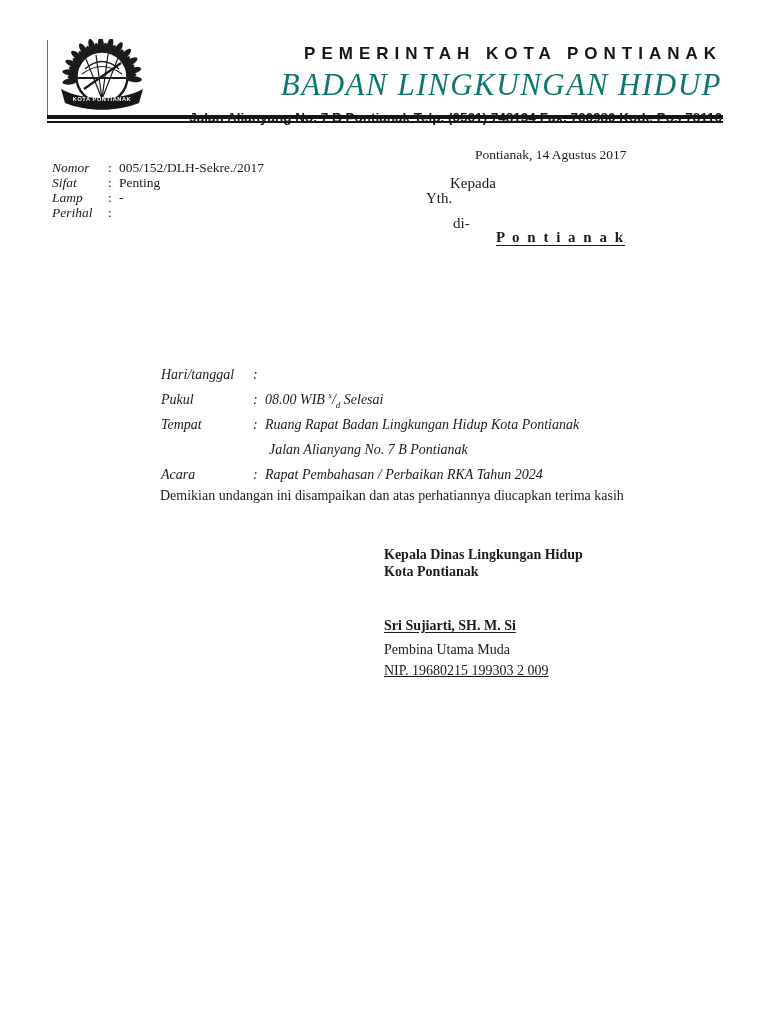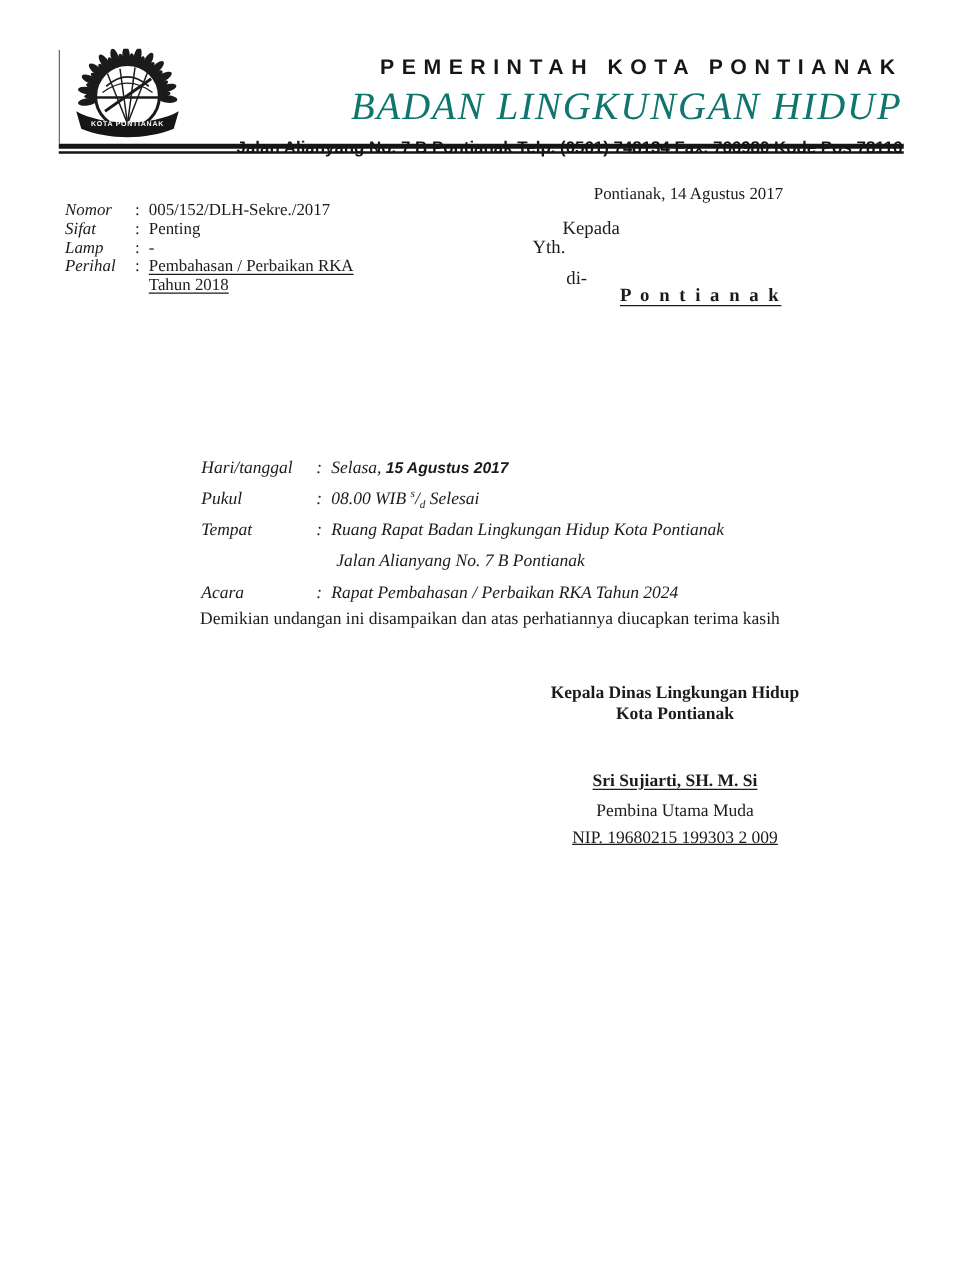--- a/index.html
+++ b/index.html
@@ -48,21 +48,21 @@
   .details{position:absolute;left:161px;top:362px;font-size:14px;line-height:25px;font-style:italic;}
   .drow{display:flex;}
   .dlabel{width:92px;flex:none;}
   .dcolon{width:12px;flex:none;}
   .dvalue{white-space:pre-wrap;}
   .dvalue .line2{display:block;padding-left:4px;}
   .sansb{font-family:"Liberation Sans","DejaVu Sans",sans-serif;font-weight:700;font-size:12.5px;}
   .dvalue sup,.dvalue sub{font-size:9px;line-height:0;}
   .closing{position:absolute;left:160px;top:488px;font-size:14px;}
   
-  .signature{position:absolute;left:384px;top:546px;width:312px;text-align:center;font-size:14px;}
+  .signature{position:absolute;left:384px;top:546px;width:312px;text-align:left;font-size:14px;}
   .sig-title{font-weight:700;line-height:17px;}
   .sig-name-wrap{margin-top:37px;line-height:17px;}
   .sig-name{font-weight:700;text-decoration:underline;text-underline-offset:2px;}
   .sig-rank{margin-top:7px;line-height:17px;}
   .sig-nip{margin-top:4px;line-height:17px;text-decoration:underline;}
 </style>
 </head>
 <body>
 
 <div class="page">
@@ -137,40 +137,35 @@
         <span class="mvalue">Penting</span>
     </div>
     <div class="mrow">
       <span class="mlabel">Lamp</span>
         <span class="mcolon">:</span>
         <span class="mvalue">-</span>
     </div>
     <div class="mrow">
       <span class="mlabel">Perihal</span>
         <span class="mcolon">:</span>
-        <span class="mvalue">
-          <span class="u">Pembahasan / Perbaikan RKA</span>
-          <span class="u">Tahun 2018</span>
-        </span>
     </div>
   </div>
 
   <span class="rc rc-kepada">Kepada</span>
   <span class="rc rc-yth">Yth.</span>
   <span class="rc rc-di">di-</span>
   <span class="rc rc-city">P o n t i a n a k</span>
 
   <div class="body-block">
   </div>
 
   <div class="details">
     <div class="drow">
       <span class="dlabel">Hari/tanggal</span>
         <span class="dcolon">:</span>
-        <span class="dvalue"><span>Selasa, </span><span class="sansb">15 Agustus 2017</span></span>
     </div>
     <div class="drow">
       <span class="dlabel">Pukul</span>
         <span class="dcolon">:</span>
         <span class="dvalue"><span>08.00 WIB </span><sup>s</sup><span>/</span><sub>d</sub><span> Selesai</span></span>
     </div>
     <div class="drow">
       <span class="dlabel">Tempat</span>
         <span class="dcolon">:</span>
         <span class="dvalue"><span>Ruang Rapat Badan Lingkungan Hidup Kota Pontianak</span><span class="line2">Jalan Alianyang No. 7 B Pontianak</span></span>

